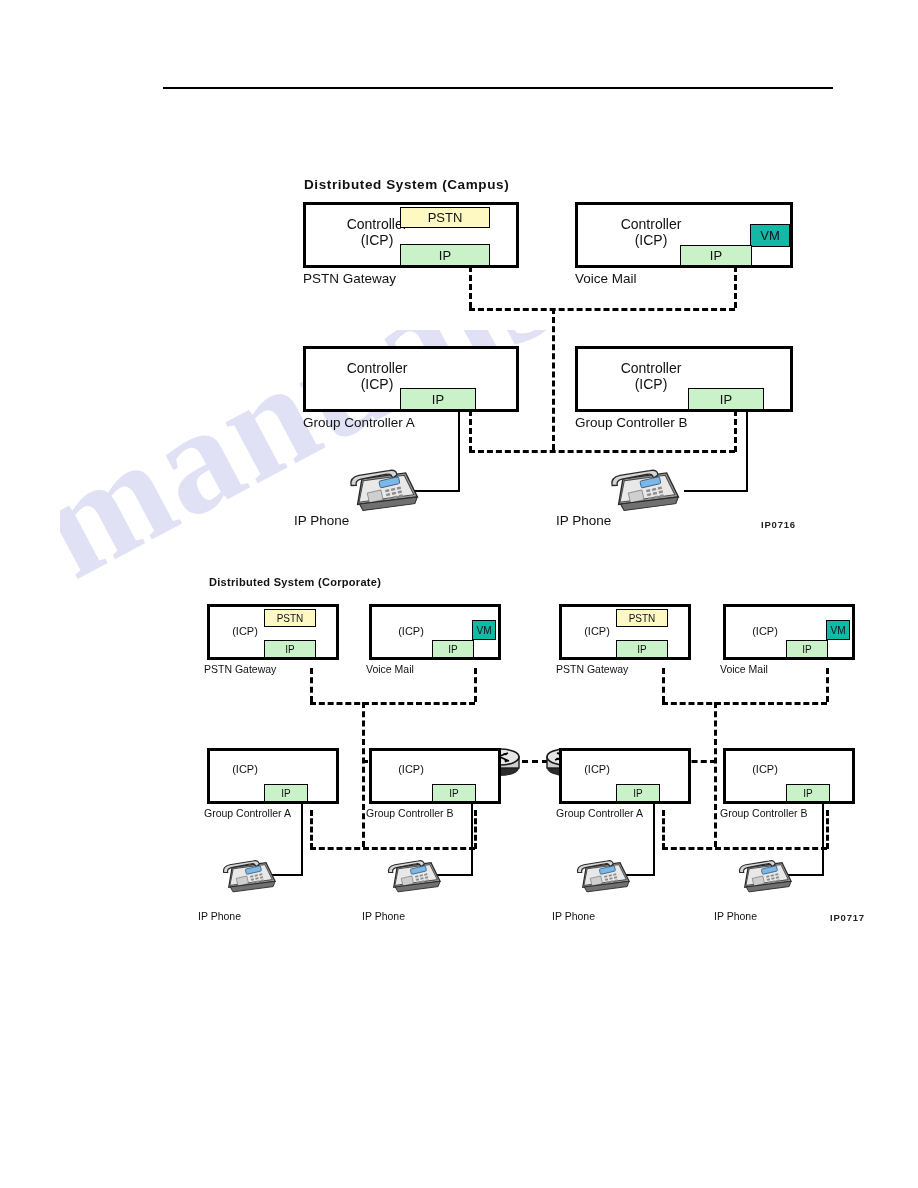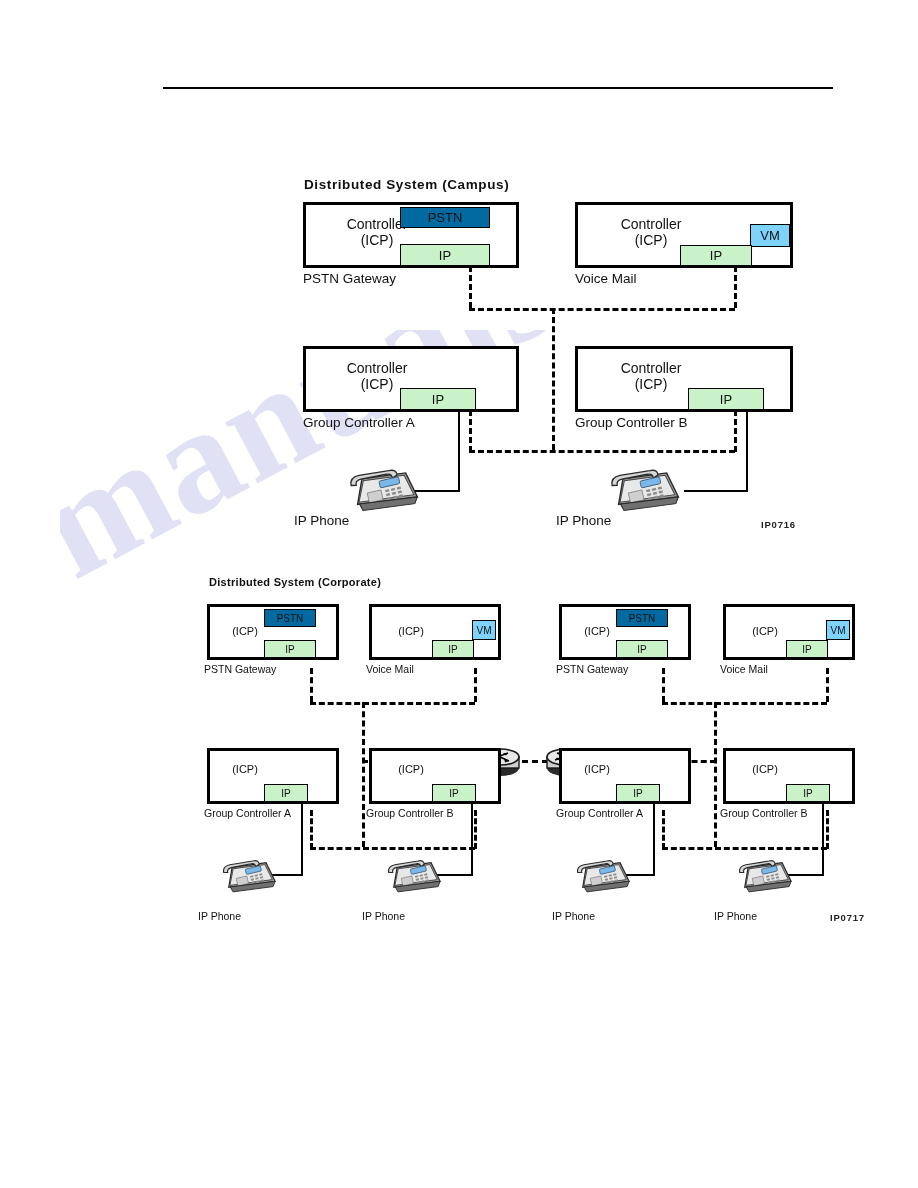--- a/index.html
+++ b/index.html
@@ -55,22 +55,22 @@
   .ctl-label.big{font-size:14px;}
   .ctl-label.small{font-size:11px;}
 
   
   .chip{
     position:absolute;border:1.6px solid #000;box-sizing:border-box;
     display:flex;align-items:center;justify-content:center;
     color:#111;background:#fff;
   }
   .chip.ip{background:#c9f2c9;}
-  .chip.pstn{background:#0369a1;}
-  .chip.vm{background:#7dd3fc;}
+  .chip.pstn{background:#fef9c3;}
+  .chip.vm{background:#14b8a6;}
   .chip.big{font-size:13px;}
   .chip.small{font-size:10px;}
 
   
   .caption{
     position:absolute;white-space:nowrap;color:#111;
   }
   .caption.big{font-size:13.5px;}
   .caption.small{font-size:10.5px;}
 

